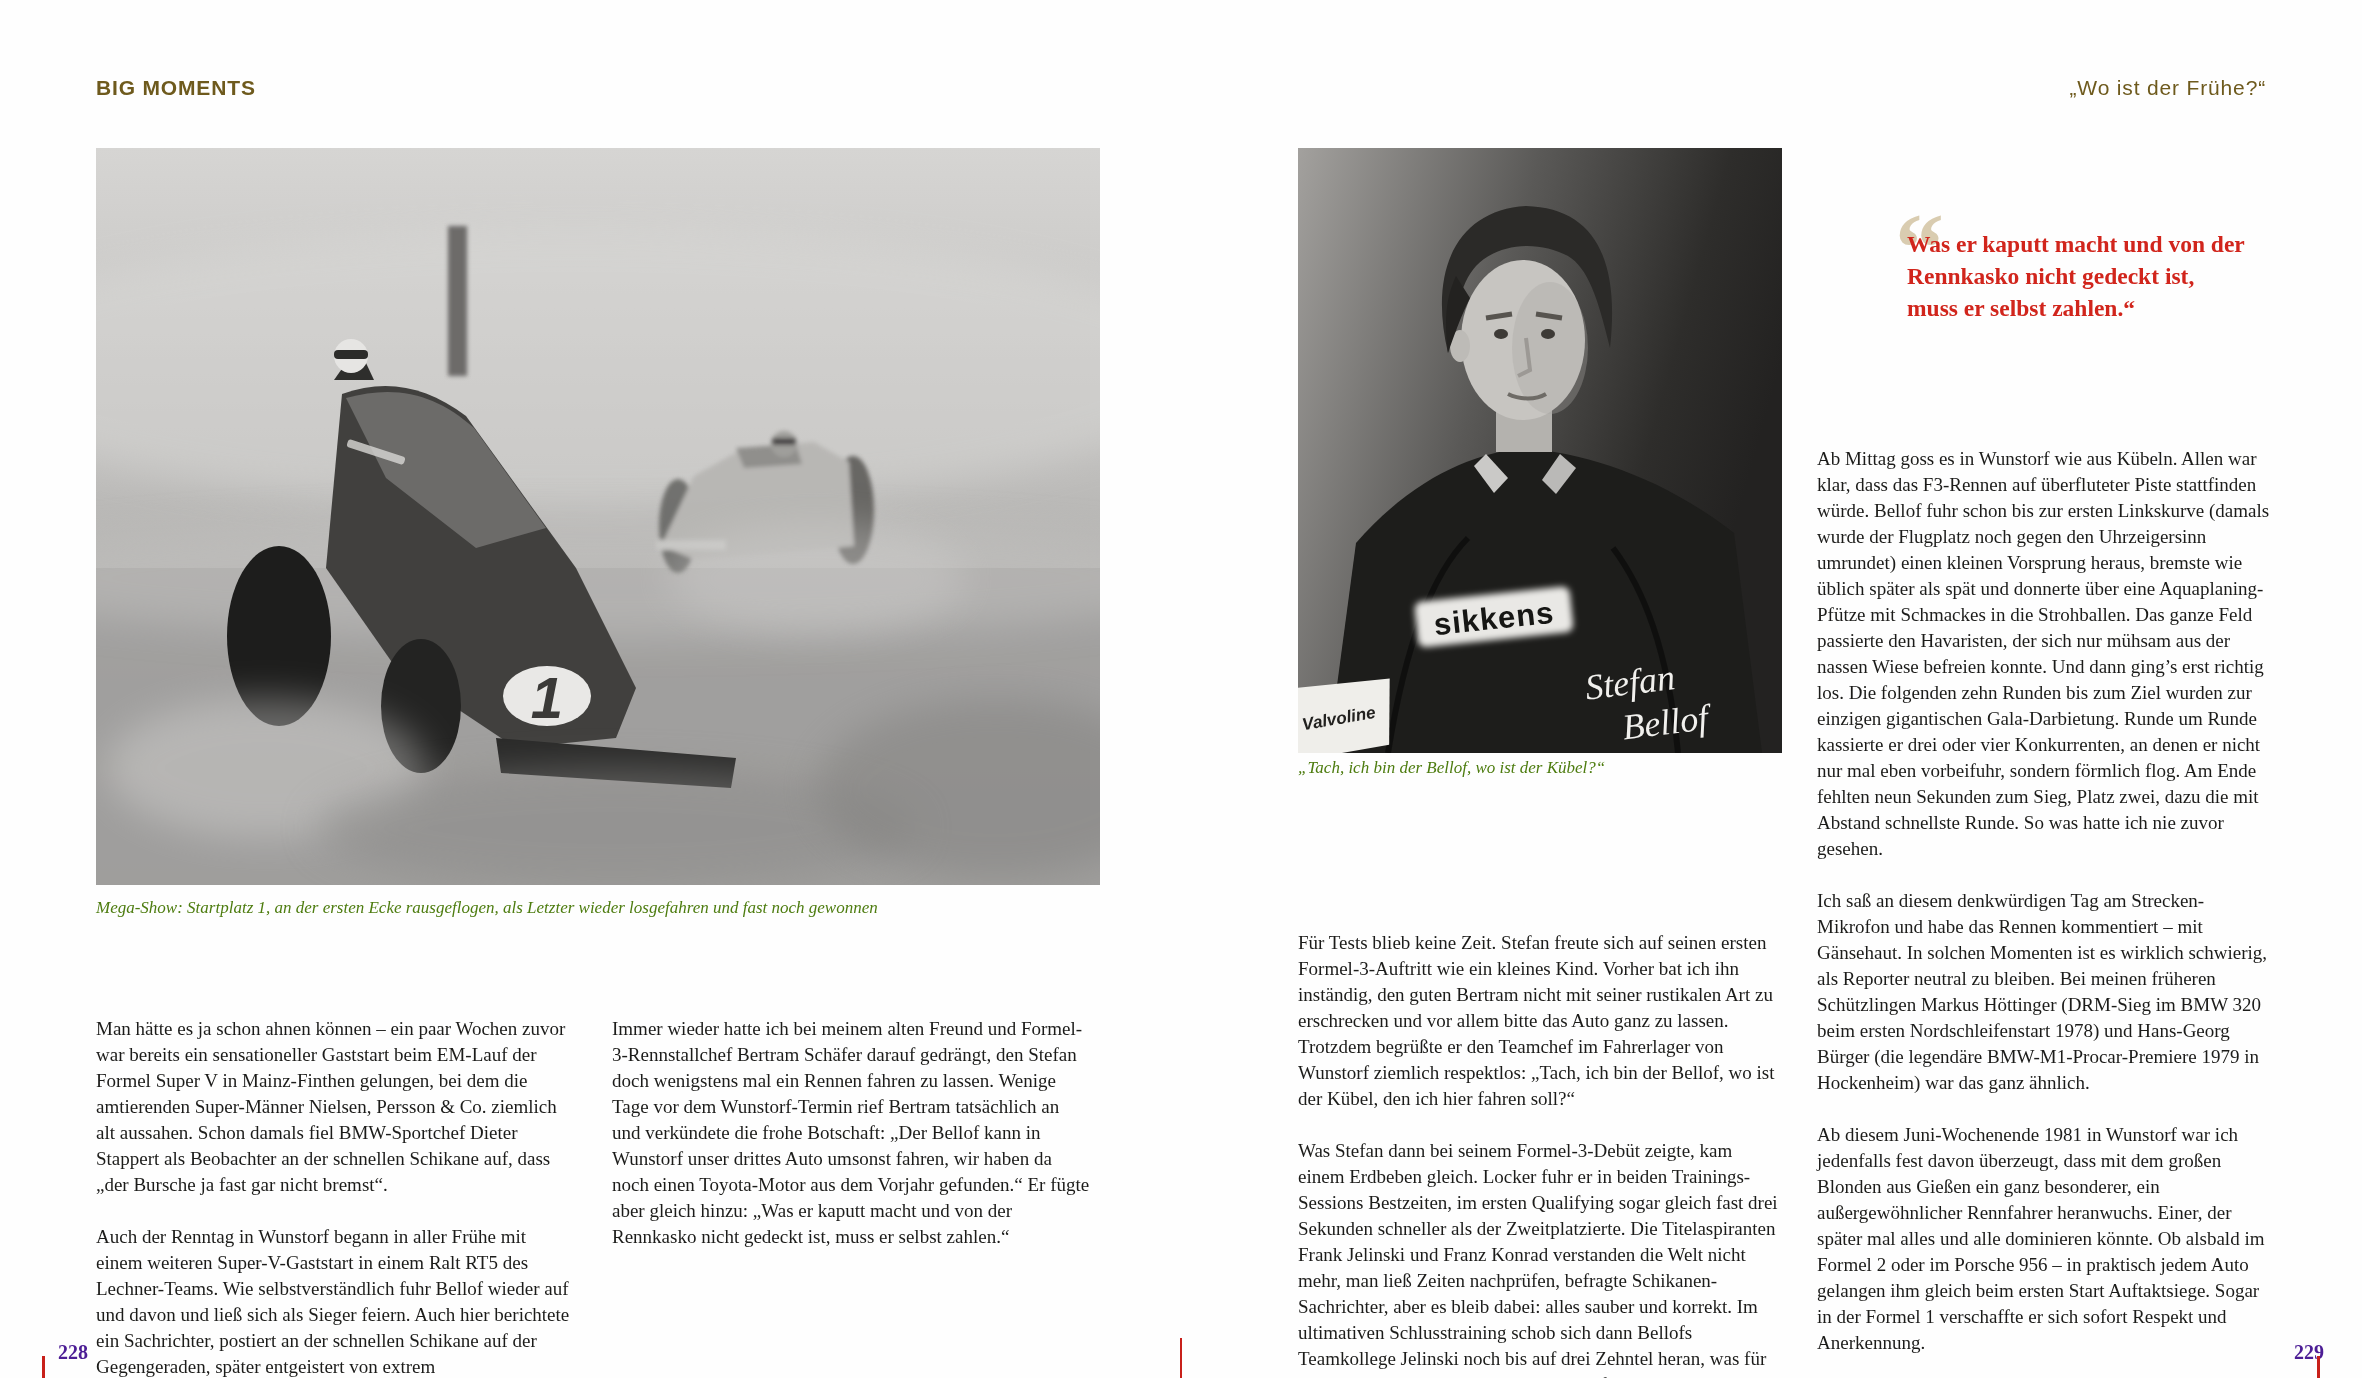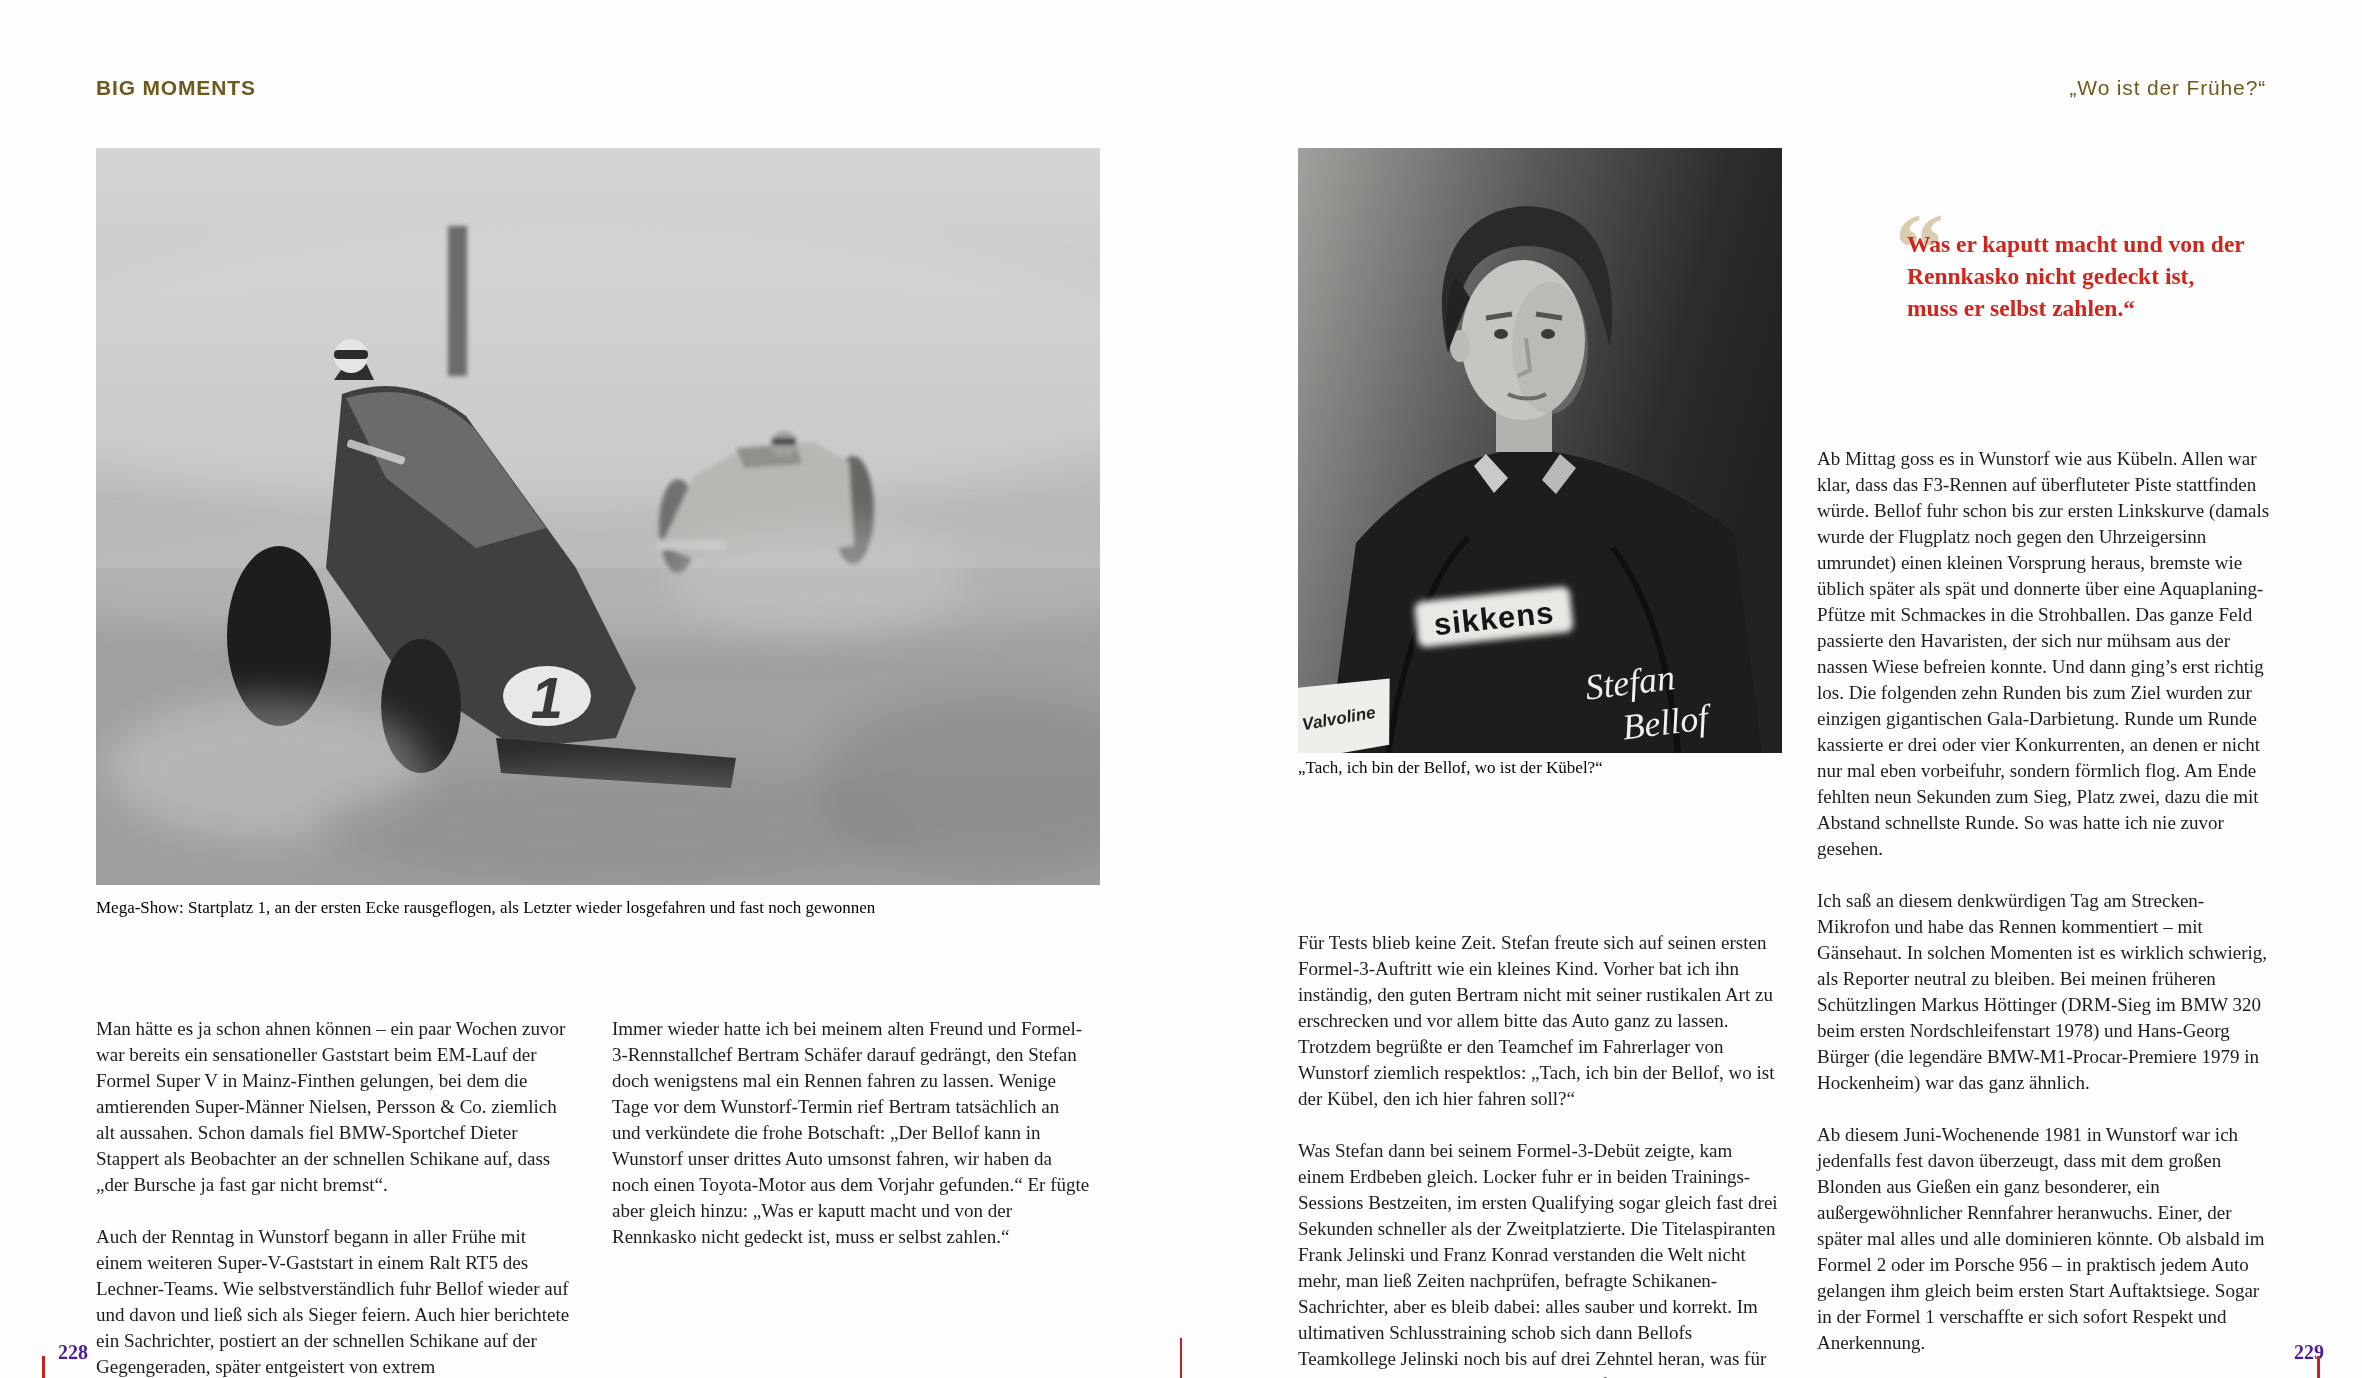--- a/index.html
+++ b/index.html
@@ -12,21 +12,21 @@
   #head-left{left:96px;font-weight:700;}
   #head-right{right:96px;font-weight:400;}
 
   
   .photo{position:absolute;overflow:hidden;background:#b5b4b2;}
   #photo-left{left:96px;top:148px;width:1004px;height:737px;}
   #photo-right{left:1298px;top:148px;width:484px;height:605px;}
   .photo svg{display:block;width:100%;height:100%;}
 
   
-  .caption{position:absolute;font-size:17px;line-height:21px;color:#000000;}
+  .caption{position:absolute;font-style:italic;font-size:17px;line-height:21px;color:#4d7c0f;}
   #caption-left{left:96px;top:897px;width:1004px;}
   #caption-right{left:1298px;top:757px;width:484px;}
 
   
   .col{position:absolute;font-size:19px;line-height:26px;text-align:left;}
   .col p{margin:0 0 26px 0;}
   #lp-col1{left:96px;top:1016px;width:478px;}
   #lp-col2{left:612px;top:1016px;width:478px;}
   #rp-col1{left:1298px;top:930px;width:480px;}
   #rp-col2{left:1817px;top:446px;width:456px;}

